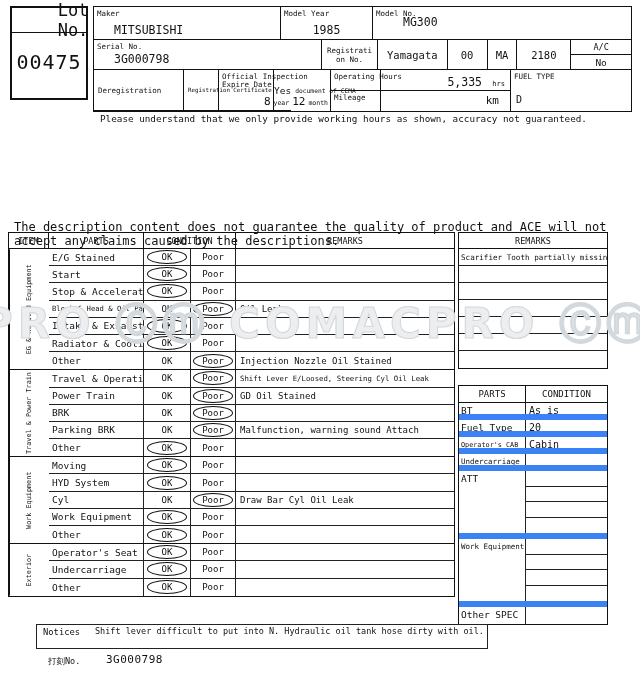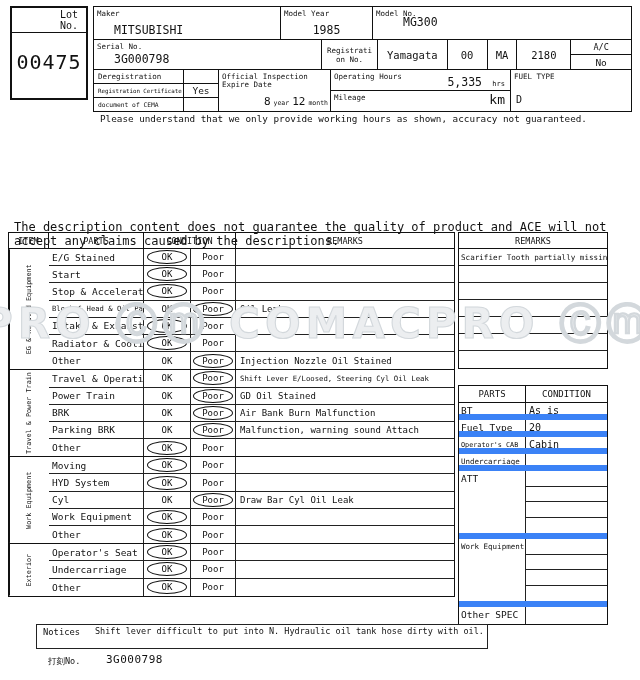--- a/index.html
+++ b/index.html
@@ -2,21 +2,21 @@
 <html><head>
 <meta charset="utf-8">
 <style>
   html,body{margin:0;padding:0;background:#fff;}
   .page{position:relative;width:640px;height:680px;background:#fff;overflow:hidden;
         font-family:"DejaVu Sans Mono","Liberation Mono",monospace;color:#111;}
   .abs{position:absolute;}
 
   
   .lot-box{left:10px;top:6px;width:78px;height:94px;border:2px solid #111;box-sizing:border-box;}
-  .lot-title{height:24px;border-bottom:1.5px solid #111;display:flex;align-items:center;justify-content:center;font-size:10px;padding-left:48px;}
+  .lot-title{height:24px;border-bottom:1.5px solid #111;display:flex;align-items:center;justify-content:center;font-size:17px;padding-left:48px;}
   .lot-number{margin-top:17px;text-align:center;font-size:20px;letter-spacing:1px;}
 
   
   .header-table{left:93px;top:6px;width:539px;height:106px;border:1.3px solid #111;box-sizing:border-box;}
   .hrow{display:flex;box-sizing:border-box;border-bottom:1px solid #111;}
   .hrow:last-child{border-bottom:none;}
   .hcell{position:relative;box-sizing:border-box;border-right:1px solid #111;}
   .hcell:last-child{border-right:none;}
   .lbl{position:absolute;top:2px;left:3px;font-size:7.5px;white-space:nowrap;}
   .r1{height:33px;} .r2{height:30px;} .r3{height:41px;}
@@ -25,37 +25,37 @@
   .v-myear{position:absolute;left:0;right:0;bottom:2px;text-align:center;font-size:11.5px;}
   .v-mno{position:absolute;left:30px;bottom:10px;font-size:11.5px;}
   .c-serial{width:229px;} .v-serial{position:absolute;left:20px;bottom:3px;font-size:11.5px;}
   .c-regno{width:56px;display:flex;align-items:center;justify-content:center;}
   .v-regno{font-size:7.5px;text-align:center;width:48px;word-break:break-all;line-height:9px;}
   .c-regcell{display:flex;align-items:center;justify-content:center;font-size:10.5px;}
   .c-place{width:70px;} .c-code1{width:40px;} .c-code2{width:30px;} .c-code3{width:54px;}
   .c-ac{width:60px;display:flex;flex-direction:column;}
   .ac-top{flex:1;border-bottom:1px solid #111;display:flex;align-items:center;justify-content:center;font-size:8.5px;}
   .ac-bot{flex:1;display:flex;align-items:center;justify-content:center;font-size:9.5px;}
-  .c-dereg{width:125px;display:flex;flex-direction:column;}
+  .c-dereg{width:125px;display:flex;flex-direction:row;}
   .dg-row{flex:1;display:flex;border-bottom:1px solid #111;box-sizing:border-box;}
   .dg-row:last-child{border-bottom:none;}
   .dg-lbl{width:90px;border-right:1px solid #111;display:flex;align-items:center;padding-left:4px;box-sizing:border-box;white-space:nowrap;}
   .dg-val{flex:1;display:flex;align-items:center;justify-content:center;font-size:9.5px;}
   .dg0{font-size:7.5px;} .dg1{font-size:5.8px;} .dg2{font-size:6.3px;}
   .c-oi{width:112px;}
   .oi-l1{position:absolute;top:2px;left:3px;font-size:7.5px;}
   .oi-l2{position:absolute;top:10px;left:3px;font-size:7.5px;}
   .oi-vals{position:absolute;bottom:3px;right:2px;display:flex;align-items:flex-end;gap:3px;}
   .oi-num{font-size:11px;} .oi-unit{font-size:6.5px;padding-bottom:1px;}
   .c-oper{width:180px;display:flex;flex-direction:column;}
   .op-row{flex:1;position:relative;border-bottom:1px solid #111;box-sizing:border-box;}
   .op-row:last-child{border-bottom:none;}
   .v-hours{position:absolute;right:28px;bottom:1px;font-size:11.5px;}
   .u-hrs{position:absolute;right:5px;bottom:2px;font-size:7px;}
-  .u-km{position:absolute;right:5px;bottom:4px;font-size:13px;}
+  .u-km{position:absolute;right:11px;bottom:4px;font-size:11px;}
   .c-fuel{flex:1;}
   .v-fuel{position:absolute;left:5px;bottom:6px;font-size:10px;}
 
   .hours-note{left:100px;top:113px;font-size:9.3px;}
   .disclaimer{left:14px;top:220px;font-size:12px;font-weight:normal;}
 
   
   .main-table{left:8px;top:232px;width:447px;border:1.5px solid #111;box-sizing:border-box;}
   .table-header{display:flex;height:16px;border-bottom:1px solid #111;font-size:8.5px;box-sizing:border-box;}
   .th{display:flex;align-items:center;justify-content:center;border-right:1px solid #111;box-sizing:border-box;}
@@ -313,21 +313,20 @@
           <div class="c-rem">GD Oil Stained</div>
         </div>
         <div class="trow">
           <div class="c-part">BRK</div>
           <div class="c-ok">
               <span class="pill ok-pill">OK</span>
             </div>
           <div class="c-poor">
               <span class="pill poor-pill circled">Poor</span>
             </div>
-          <div class="c-rem">Air Bank Burn Malfunction</div>
         </div>
         <div class="trow">
           <div class="c-part">Parking BRK</div>
           <div class="c-ok">
               <span class="pill ok-pill">OK</span>
             </div>
           <div class="c-poor">
               <span class="pill poor-pill circled">Poor</span>
             </div>
           <div class="c-rem">Malfunction, warning sound Attach</div>

